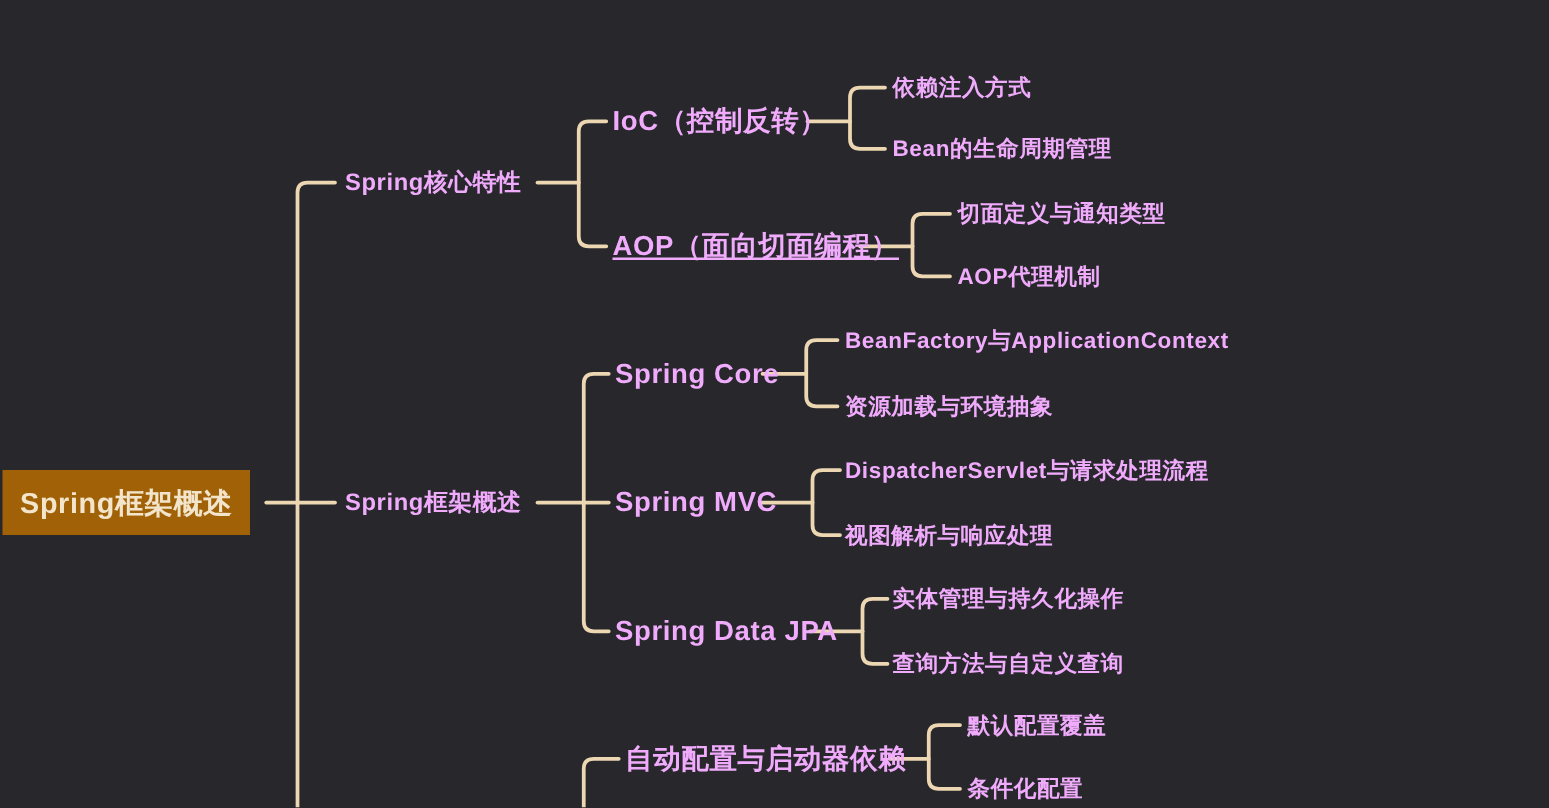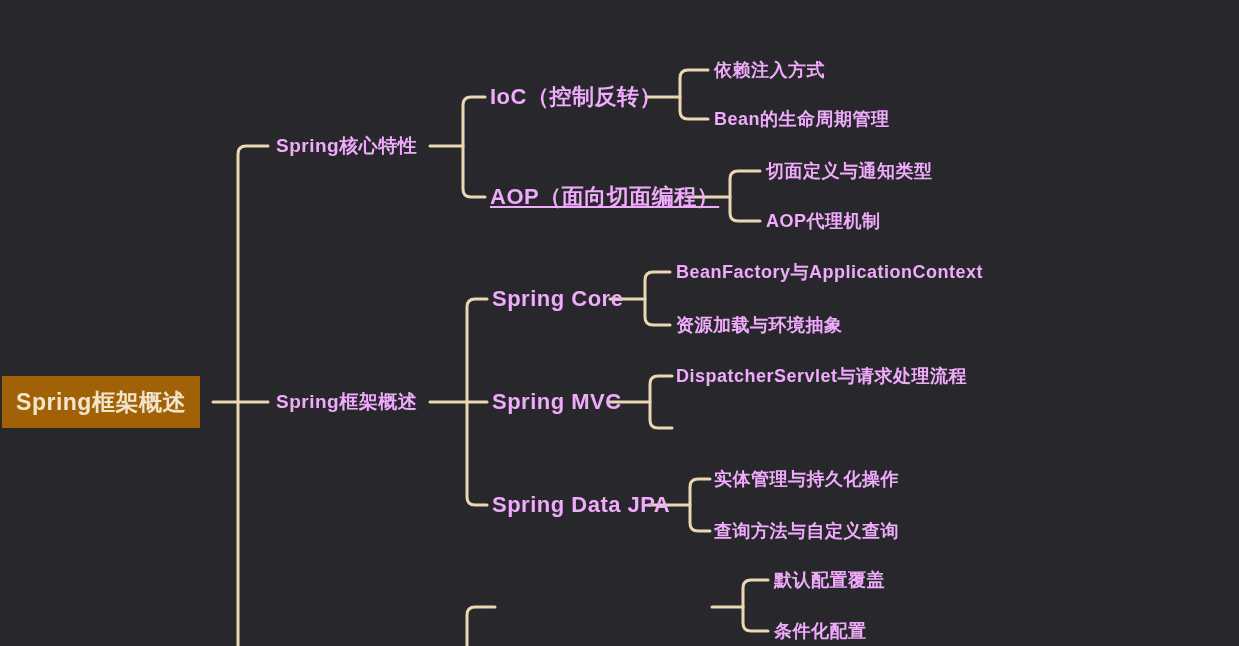--- a/index.html
+++ b/index.html
@@ -102,21 +102,23 @@
   <div class="node leaf" style="left:766px; top:221px;">AOP代理机制</div>
 
   <div class="node branch" style="left:276px; top:402px;">Spring框架概述</div>
 
   <div class="node mid" style="left:492px; top:299px;">Spring Core</div>
   <div class="node leaf" style="left:676px; top:272px;">BeanFactory与ApplicationContext</div>
   <div class="node leaf" style="left:676px; top:325px;">资源加载与环境抽象</div>
 
   <div class="node mid" style="left:492px; top:402px;">Spring MVC</div>
   <div class="node leaf" style="left:676px; top:376px;">DispatcherServlet与请求处理流程</div>
+  <div class="node leaf" style="left:676px; top:428px;">视图解析与响应处理</div>
 
   <div class="node mid" style="left:492px; top:505px;">Spring Data JPA</div>
   <div class="node leaf" style="left:714px; top:479px;">实体管理与持久化操作</div>
   <div class="node leaf" style="left:714px; top:531px;text-align:center;">查询方法与自定义查询</div>
 
+  <div class="node mid" style="left:500px; top:607px;">自动配置与启动器依赖</div>
   <div class="node leaf" style="left:774px; top:580px;">默认配置覆盖</div>
   <div class="node leaf" style="left:774px; top:631px;">条件化配置</div>
 
 </div>
 
 </body></html>

